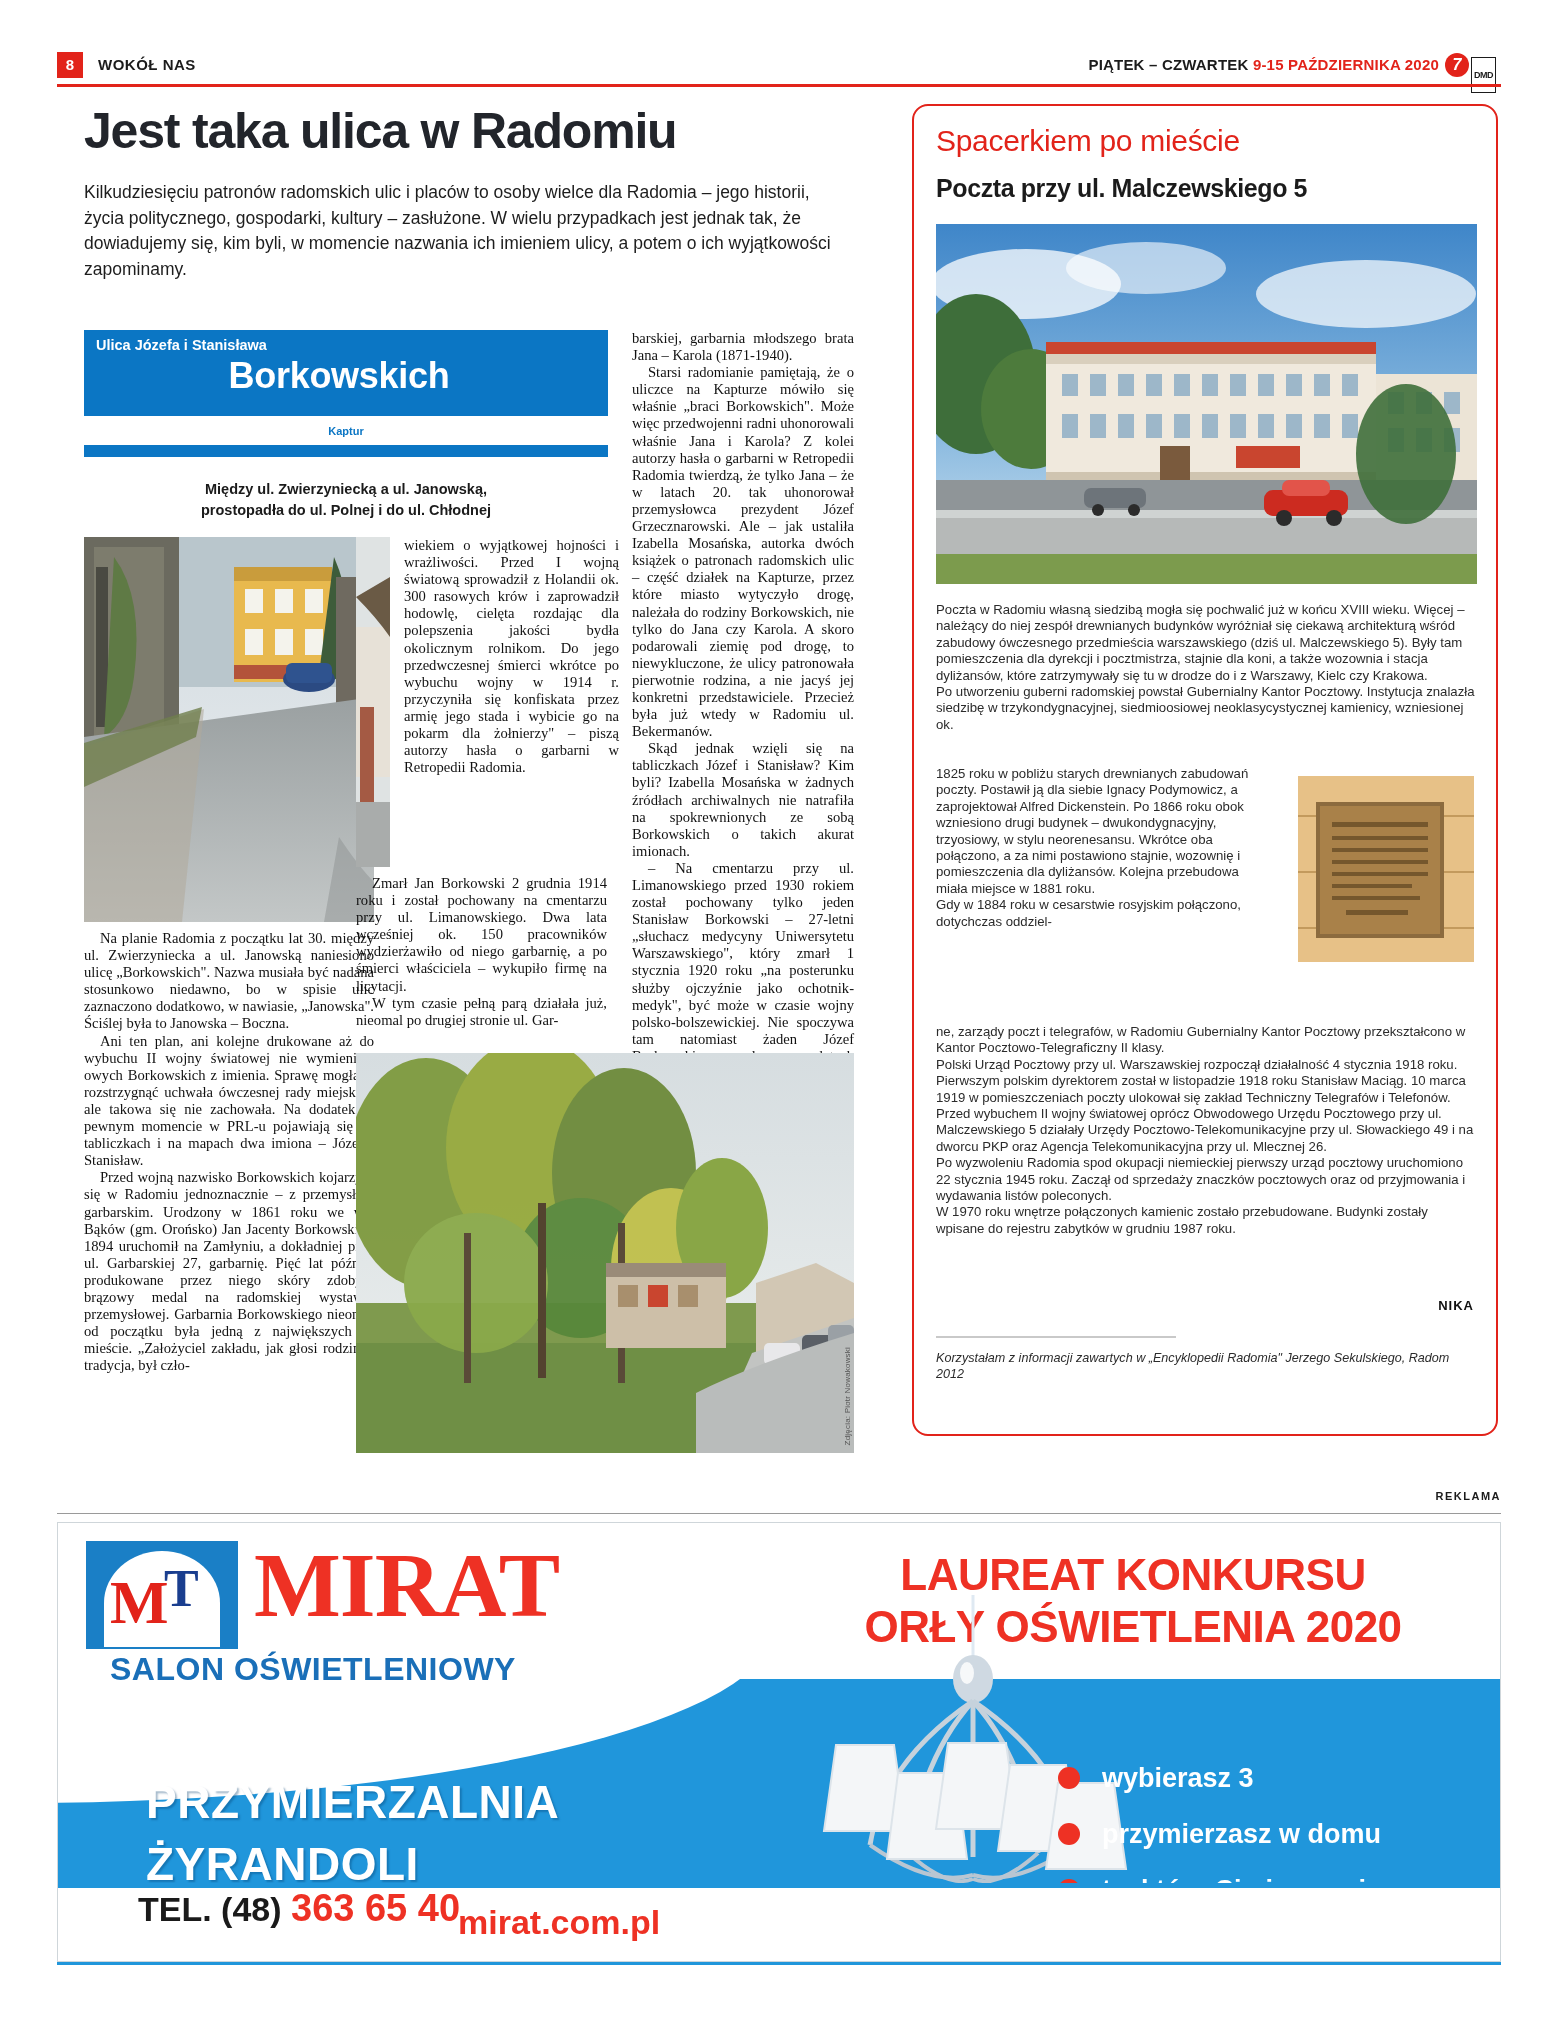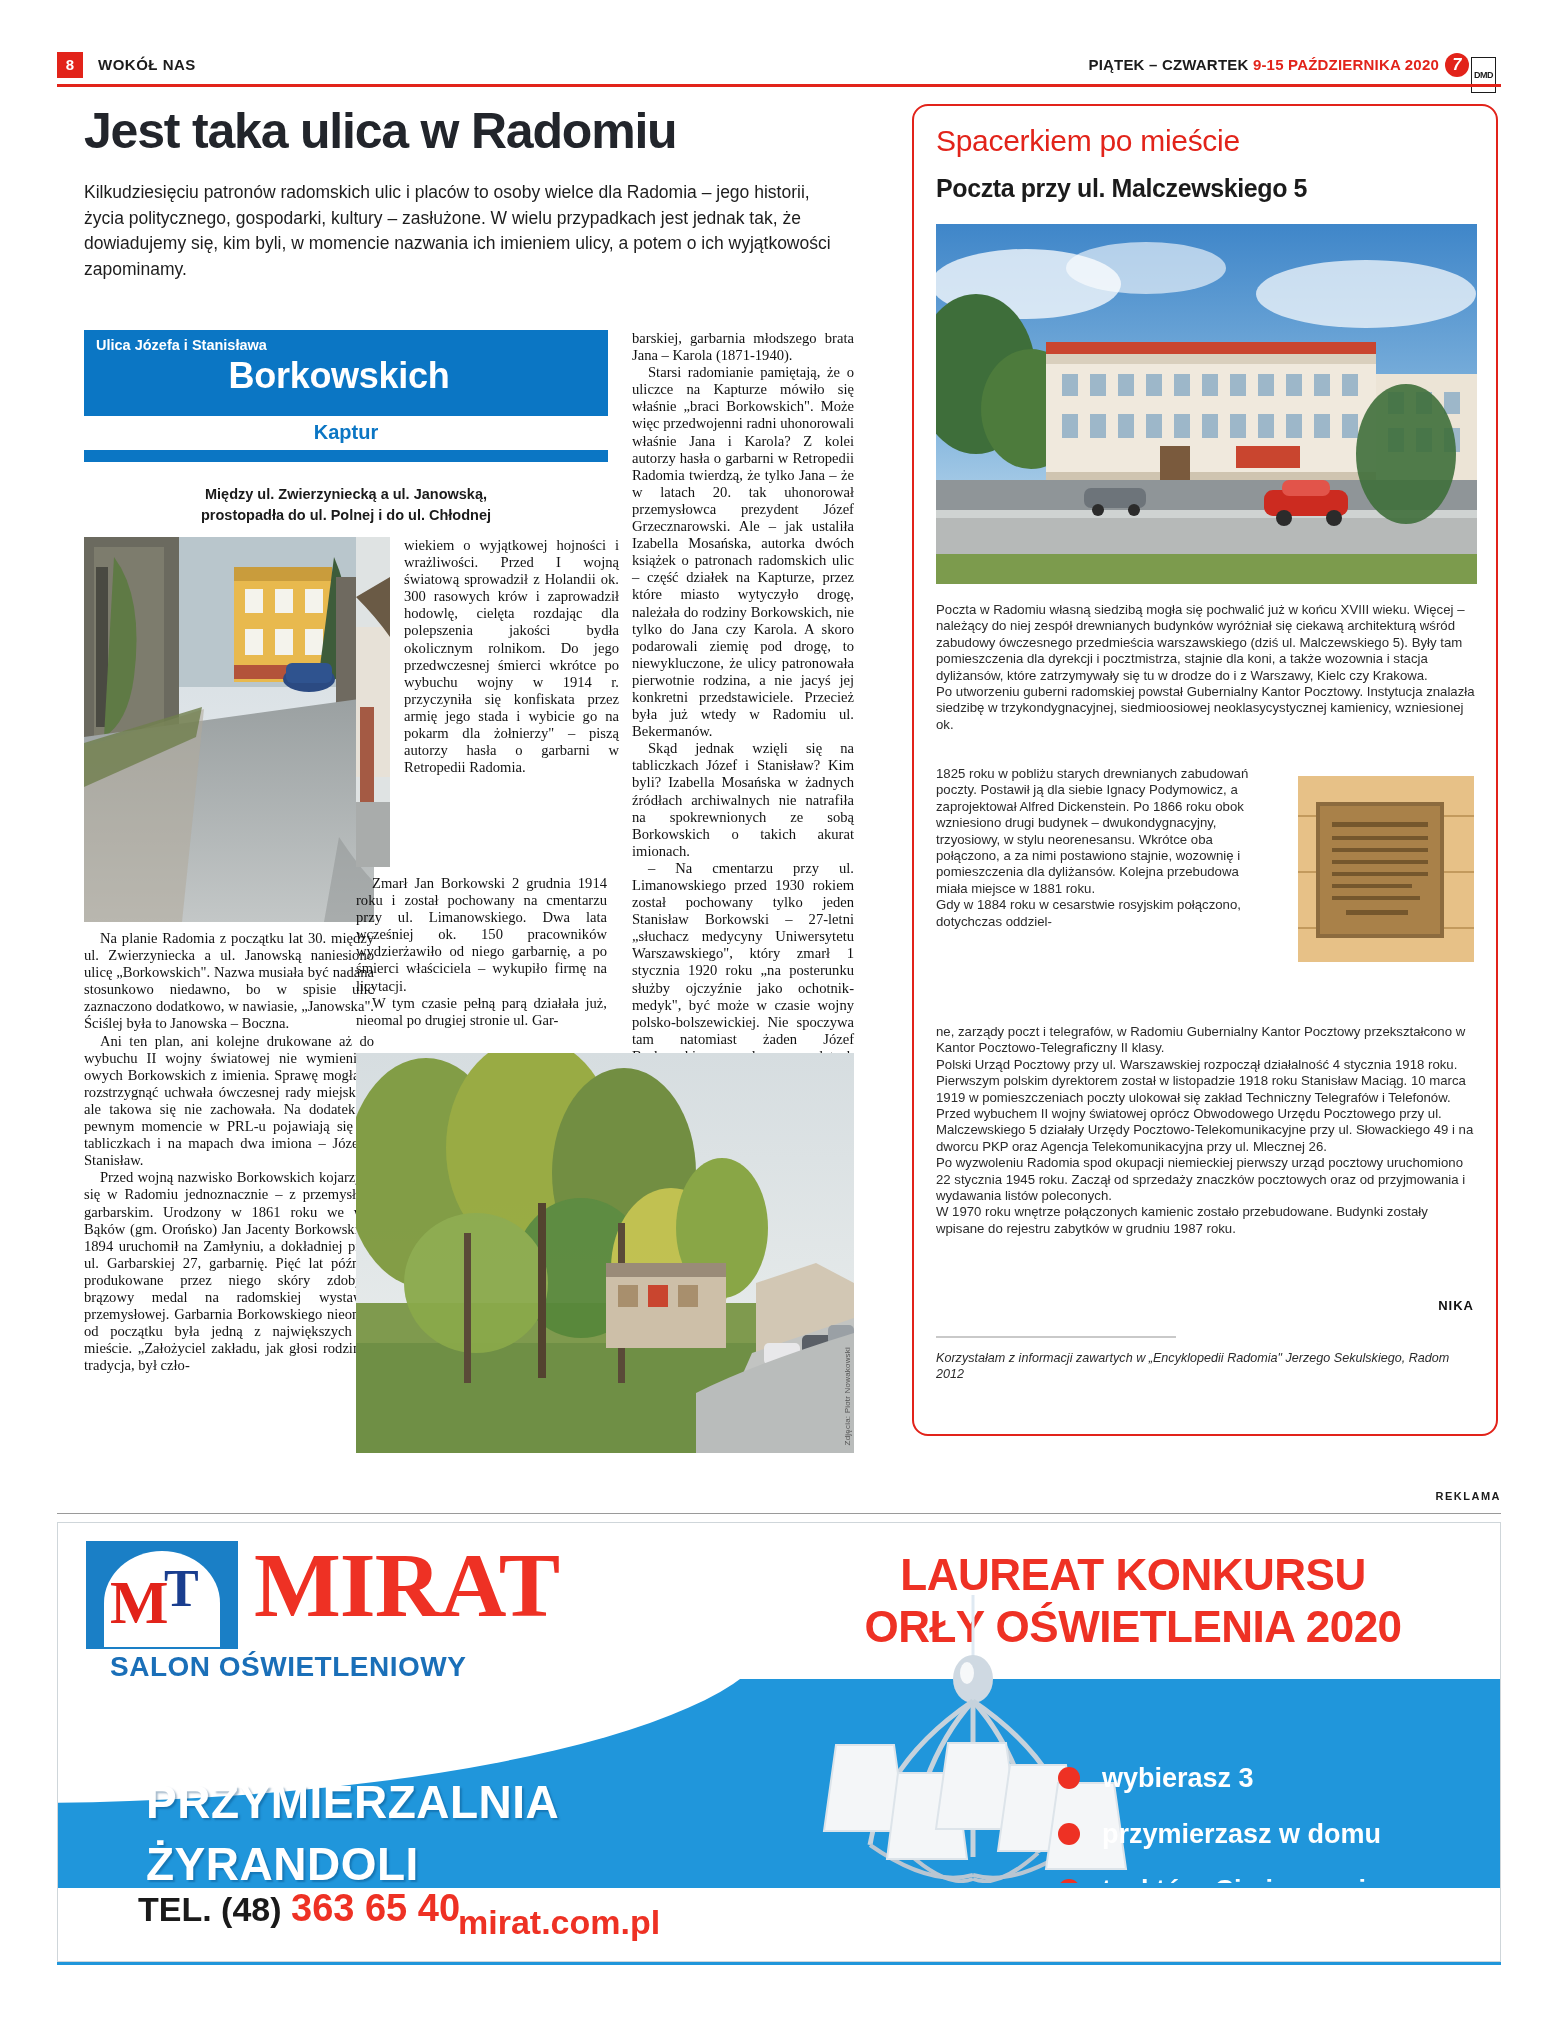--- a/index.html
+++ b/index.html
@@ -55,21 +55,21 @@
   
   .plaque{position:absolute;left:84px;top:330px;width:524px;}
   .plaque-top{background:#0b76c4;padding:7px 12px 0 12px;}
   .plaque-kicker{color:#fff;font-size:14.5px;font-weight:bold;}
   .plaque-name{
     color:#fff;font-size:36px;font-weight:bold;text-align:center;
     padding:2px 14px 10px 0;letter-spacing:-.3px;
   }
   .plaque-sep{height:9px;background:#0b76c4;}
   .plaque-mid{background:#fff;text-align:center;padding:5px 0 6px 0;}
-  .plaque-district{color:#0b76c4;font-size:20px;font-weight:bold;}
+  .plaque-district{color:#0b76c4;font-size:11px;font-weight:bold;}
   .plaque-bot{height:12px;background:#0b76c4;}
   .plaque-sub{
     text-align:center;font-size:14.5px;font-weight:bold;color:#1b1b1b;
     line-height:21px;margin-top:22px;
   }
 
   
   .photo{position:absolute;overflow:hidden;background:#b9c3c9;}
   .ph-credit{
     position:absolute;font-size:8px;color:#555;
@@ -163,21 +163,21 @@
   }
   .mirat-logo .t{
     position:absolute;left:78px;top:22px;font-size:52px;font-weight:bold;color:#1a3e8f;
     font-family:"Liberation Serif", serif;line-height:52px;
   }
   .mirat-word{
     position:absolute;left:196px;top:12px;font-size:92px;font-weight:bold;color:#ee3124;
     font-family:"Liberation Serif", serif;letter-spacing:-1px;line-height:100px;
   }
   .mirat-sub{
-    position:absolute;left:52px;top:128px;font-size:28px;font-weight:bold;color:#1a6fb8;
+    position:absolute;left:52px;top:128px;font-size:32px;font-weight:bold;color:#1a6fb8;
     letter-spacing:.5px;
   }
   .ad-laureat{
     position:absolute;left:745px;top:26px;width:660px;text-align:center;
     font-size:44px;font-weight:bold;color:#ee3124;line-height:52px;
     letter-spacing:-.5px;text-shadow:2px 2px 0 rgba(255,255,255,.65);
   }
   .ad-prz{
     position:absolute;left:88px;top:248px;font-size:46px;font-weight:bold;color:#fff;
     line-height:62px;letter-spacing:.5px;text-shadow:2px 2px 2px rgba(0,60,110,.35);

